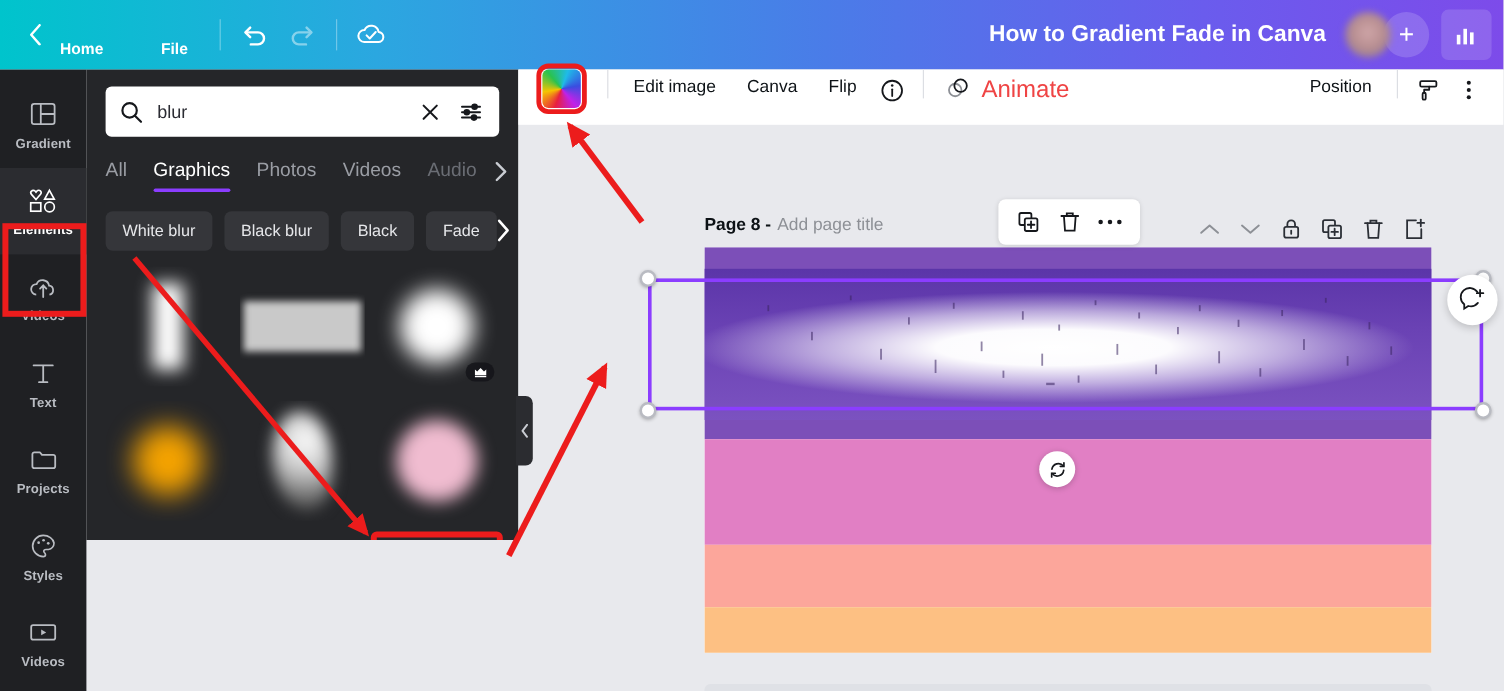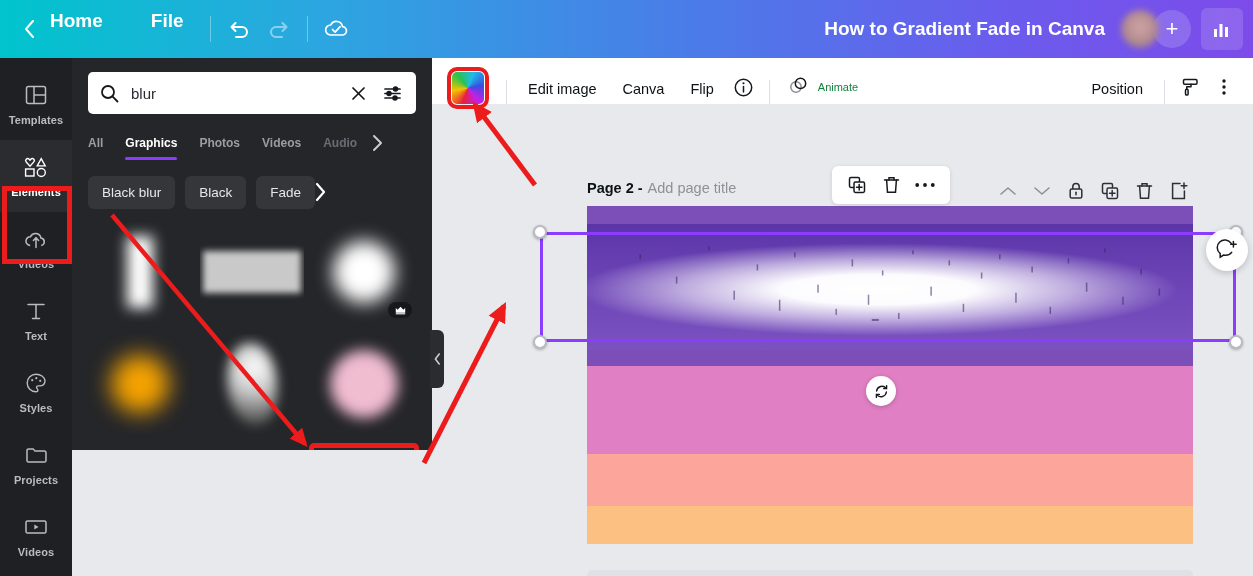--- a/index.html
+++ b/index.html
@@ -16,22 +16,22 @@
     position: absolute; left: 0; top: 0; width: 1253px; height: 58px;
     background: linear-gradient(90deg, #00c4cc 0%, #2ba7e0 25%, #4a7ce8 55%, #6a5ced 80%, #7d4bea 100%);
     display: flex; align-items: center; color: #fff;
   }
   .tb-left { display: flex; align-items: center; height: 100%; padding-left: 14px; }
   .tb-back {
     width: 30px; height: 38px; display: flex; align-items: center; justify-content: center;
     cursor: pointer;
   }
   .tb-item {
-    font-size: 19px; font-weight: bold; color: #fff;
-    padding: 0 18px; height: 38px; display: flex; align-items: flex-start;
+    font-size: 13px; font-weight: bold; color: #fff;
+    padding: 0 18px; height: 38px; display: flex; align-items: flex-end;
     cursor: pointer; white-space: nowrap; border-radius: 4px;
   }
   .tb-item.home { padding-left: 6px; padding-right: 30px; }
   .tb-crown { margin-right: 6px; opacity: .92; display:flex; }
   .tb-sep { width: 1px; height: 26px; background: rgba(255,255,255,.34); margin: 0 8px; }
   .tb-icon-btn {
     width: 40px; height: 40px; display: flex; align-items: center; justify-content: center;
     cursor: pointer; border-radius: 4px;
   }
   .tb-icon-btn.dim { opacity: .45; }
@@ -89,21 +89,21 @@
     color: #2b2c33; font-family: "Liberation Sans", sans-serif; background: transparent;
   }
   .search-clear { cursor: pointer; padding: 0 6px; display: flex; }
   .search-filter { cursor: pointer; padding: 0 2px 0 10px; display: flex; }
 
   .tabs {
     display: flex; align-items: center; padding: 0 16px; margin-top: 12px;
     height: 34px; position: relative;
   }
   .tab {
-    font-size: 12px; font-weight: bold; color: #9a9da4;
+    font-size: 16px; font-weight: normal; color: #9a9da4;
     margin-right: 22px; cursor: pointer; position: relative; height: 34px;
     display: flex; align-items: center; white-space: nowrap; text-align: center;
   }
   .tab.active { color: #fff; }
   .tab.active::after {
     content: ""; position: absolute; left: 0; right: 0; bottom: 0;
     height: 3px; background: #8b3dff; border-radius: 2px;
   }
   .tab.faded { color: #6a6d74; }
   .tabs-next { margin-left: -8px; cursor: pointer; display: flex; color: #b9bcc2; }
@@ -160,40 +160,40 @@
     display: flex; align-items: center; justify-content: center;
     cursor: pointer; z-index: 30;
   }
 
   
   .editor {
     position: absolute; left: 432px; top: 58px; width: 821px; height: 518px;
     background: #e8e9ed;
   }
   .etoolbar {
-    height: 46px; background: #fff; display: flex; align-items: flex-end;
+    height: 46px; background: #fff; display: flex; align-items: flex-start;
     padding: 0 12px; position: relative;
   }
   .swatch-box {
     width: 32px; height: 32px; border-radius: 5px;
     background: conic-gradient(from 200deg, #e81f3f, #f5c400, #2ac24f, #1fbbe8, #3a4de0, #c022e8, #e81f3f);
     outline: 4px solid #ec1c1c; outline-offset: 1px;
     cursor: pointer; margin-left: 8px; margin-right: 14px;
   }
   .et-sep { width: 1px; height: 24px; background: #dcdee3; margin: 0 8px; }
   .et-btn {
     font-size: 14.5px; color: #0d1216; font-weight: normal;
     padding: 7px 13px; border-radius: 5px; cursor: pointer; white-space: nowrap;
   }
   .et-iconbtn {
     width: 34px; height: 34px; display: flex; align-items: center; justify-content: center;
     cursor: pointer; border-radius: 5px;
   }
   .et-animate { display: flex; align-items: center; cursor: pointer; padding: 5px 10px; border-radius: 5px; }
-  .et-animate .lbl { font-size: 11px; color: #15803d; margin-left: 8px; }
+  .et-animate .lbl { font-size: 20px; color: #ef4444; margin-left: 8px; }
   .et-spacer { flex: 1; }
 
   
   .canvas-area { position: relative; width: 821px; height: 472px; overflow: hidden; }
   .page-head {
     position: absolute; left: 155px; top: 76px;
     display: flex; align-items: center; font-size: 14.5px;
   }
   .page-num { color: #0d1216; font-weight: bold; }
   .page-title-ph { color: #8d9096; margin-left: 5px; cursor: pointer; }
@@ -331,21 +331,21 @@
 
   <div class="rail">
     <div class="rail-item">
       <span class="rail-ico">
         <svg width="22" height="22" viewBox="0 0 22 22" fill="none" stroke="currentColor" stroke-width="1.5">
             <rect x="1.5" y="2.5" width="19" height="17" rx="2"></rect>
             <line x1="9" y1="2.5" x2="9" y2="19.5"></line>
             <line x1="9" y1="11" x2="20.5" y2="11"></line>
           </svg>
       </span>
-      <span class="rail-label">Templates</span>
+      <span class="rail-label">Gradient</span>
     </div>
     <div class="rail-item active">
       <span class="rail-ico">
         <svg width="26" height="22" viewBox="0 0 26 22" fill="none" stroke="currentColor" stroke-width="1.4">
           <path d="M3.2 3.3a2 2 0 0 1 3-.1l.8.9.8-.9a2 2 0 1 1 3 2.7L7 10.2 3.2 6a2 2 0 0 1 0-2.7z"></path>
           <path d="M18.2 2.6l4 7.3h-8l4-7.3z"></path>
           <rect x="2.6" y="13" width="8.4" height="7"></rect>
           <circle cx="18.3" cy="16.5" r="4"></circle>
         </svg>
       </span>
@@ -363,36 +363,36 @@
     <div class="rail-item">
       <span class="rail-ico">
         <svg width="22" height="22" viewBox="0 0 22 22" fill="none" stroke="currentColor" stroke-width="1.5" stroke-linecap="round">
             <path d="M3 4.5h16M11 4.5v14M7.5 18.5h7"></path>
           </svg>
       </span>
       <span class="rail-label">Text</span>
     </div>
     <div class="rail-item">
       <span class="rail-ico">
+        <svg width="23" height="20" viewBox="0 0 23 20" fill="none" stroke="currentColor" stroke-width="1.5" stroke-linejoin="round">
+            <path d="M2 5.5a1.6 1.6 0 0 1 1.6-1.6h4.6l1.8 2.2h9.4A1.6 1.6 0 0 1 21 7.7v7.8a1.6 1.6 0 0 1-1.6 1.6H3.6A1.6 1.6 0 0 1 2 15.5V5.5z"></path>
+          </svg>
+      </span>
+      <span class="rail-label">Projects</span>
+    </div>
+    <div class="rail-item">
+      <span class="rail-ico">
         <svg width="22" height="22" viewBox="0 0 22 22" fill="none" stroke="currentColor" stroke-width="1.4">
             <path d="M11 2.2a8.8 8.8 0 1 0 0 17.6c1.4 0 1.9-.8 1.9-1.6 0-1.5-1.4-1.6-1.4-2.8 0-.9.8-1.5 1.9-1.5h2A5.4 5.4 0 0 0 20 8.5c-.6-3.6-4.4-6.3-9-6.3z"></path>
             <circle cx="7.2" cy="8.2" r="1.1" fill="currentColor" stroke="none"></circle>
             <circle cx="11.3" cy="6.2" r="1.1" fill="currentColor" stroke="none"></circle>
             <circle cx="15.2" cy="8.8" r="1.1" fill="currentColor" stroke="none"></circle>
           </svg>
       </span>
       <span class="rail-label">Styles</span>
-    </div>
-    <div class="rail-item">
-      <span class="rail-ico">
-        <svg width="23" height="20" viewBox="0 0 23 20" fill="none" stroke="currentColor" stroke-width="1.5" stroke-linejoin="round">
-            <path d="M2 5.5a1.6 1.6 0 0 1 1.6-1.6h4.6l1.8 2.2h9.4A1.6 1.6 0 0 1 21 7.7v7.8a1.6 1.6 0 0 1-1.6 1.6H3.6A1.6 1.6 0 0 1 2 15.5V5.5z"></path>
-          </svg>
-      </span>
-      <span class="rail-label">Projects</span>
     </div>
     <div class="rail-item">
       <span class="rail-ico">
         <svg width="24" height="18" viewBox="0 0 24 18" fill="none" stroke="currentColor" stroke-width="1.5">
             <rect x="2" y="3" width="20" height="12" rx="1.6"></rect>
             <path d="M10.3 6.6l4.2 2.4-4.2 2.4V6.6z" fill="currentColor" stroke="none"></path>
           </svg>
       </span>
       <span class="rail-label">Videos</span>
     </div>
@@ -435,20 +435,21 @@
       <div class="tab">Videos</div>
       <div class="tab faded">Audio</div>
       <div class="tabs-next">
         <svg width="12" height="18" viewBox="0 0 12 18" fill="none">
             <path d="M3 2l7 7-7 7" stroke="#c9ccd2" stroke-width="2" stroke-linecap="round" stroke-linejoin="round"></path>
           </svg>
       </div>
     </div>
 
     <div class="tags">
+      <div class="tag">White blur</div>
       <div class="tag">Black blur</div>
       <div class="tag">Black</div>
       <div class="tag">Fade</div>
       <div class="tags-next">
         <svg width="14" height="22" viewBox="0 0 14 22" fill="none">
             <path d="M4 3l7 8-7 8" stroke="#fff" stroke-width="2.2" stroke-linecap="round" stroke-linejoin="round"></path>
           </svg>
       </div>
     </div>
 
@@ -553,21 +554,21 @@
             <circle cx="3" cy="4" r="1.7"></circle>
             <circle cx="3" cy="10" r="1.7"></circle>
             <circle cx="3" cy="16" r="1.7"></circle>
           </svg>
       </div>
     </div>
 
     <div class="canvas-area">
 
       <div class="page-head">
-        <span class="page-num">Page 2 -</span>
+        <span class="page-num">Page 8 -</span>
         <span class="page-title-ph">Add page title</span>
       </div>
 
       <div class="page-float">
         <div class="ib">
           <svg width="20" height="20" viewBox="0 0 20 20" fill="none" stroke="#16181c" stroke-width="1.5">
               <rect x="2.5" y="2.5" width="10" height="10" rx="1.4"></rect>
               <rect x="7" y="7" width="10.5" height="10.5" rx="1.4" fill="#fff"></rect>
               <line x1="12.2" y1="9.6" x2="12.2" y2="15" stroke-linecap="round"></line>
               <line x1="9.5" y1="12.3" x2="15" y2="12.3" stroke-linecap="round"></line>

